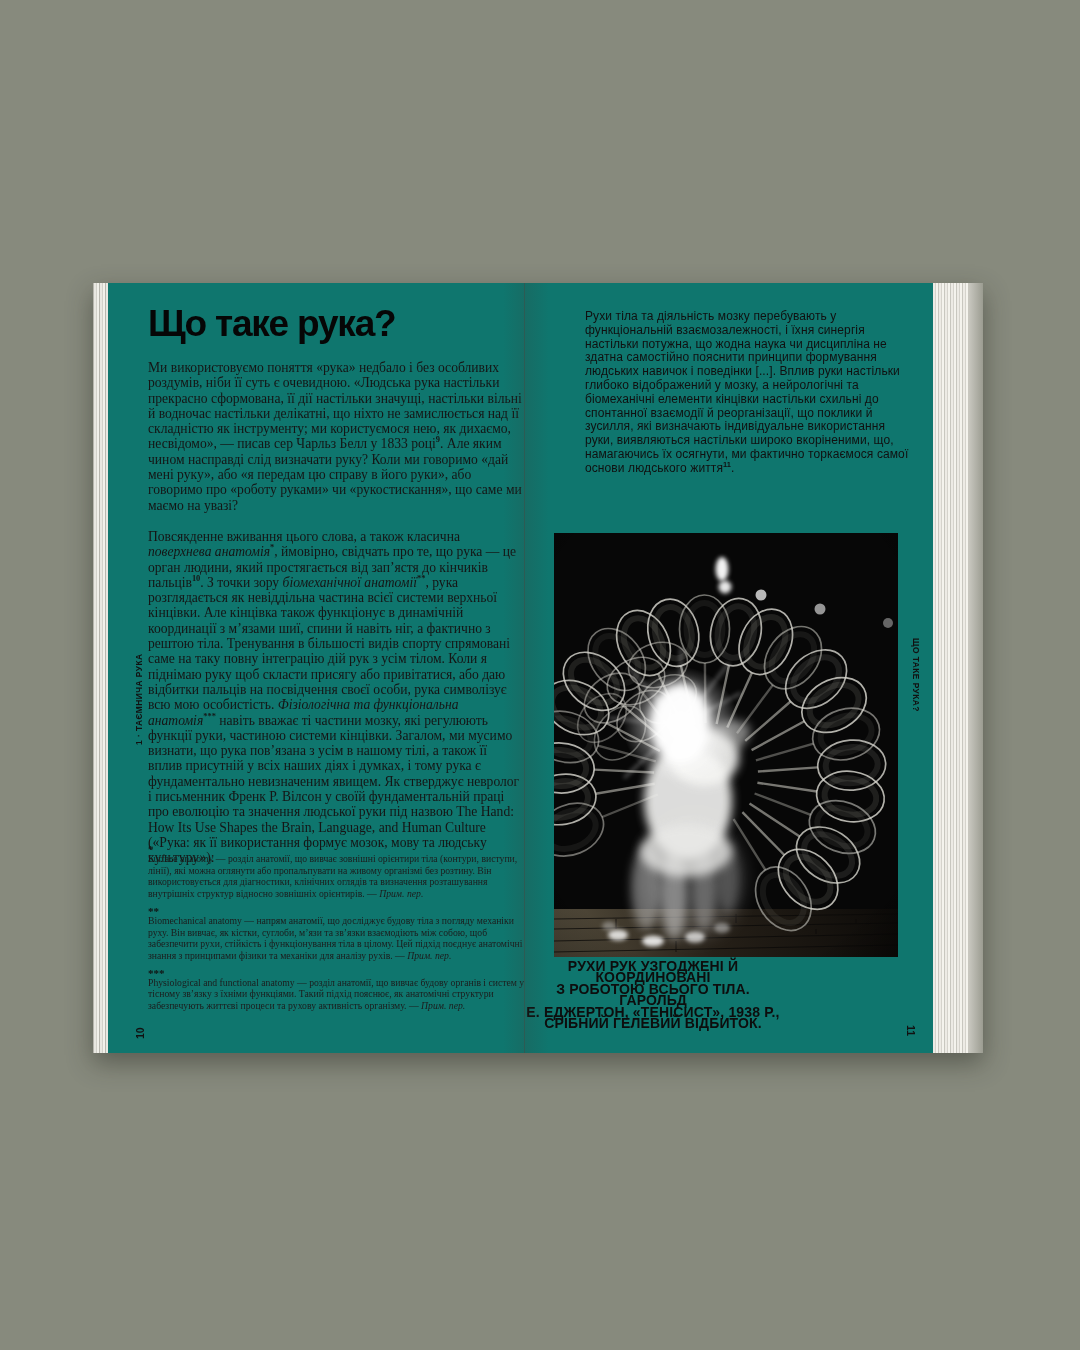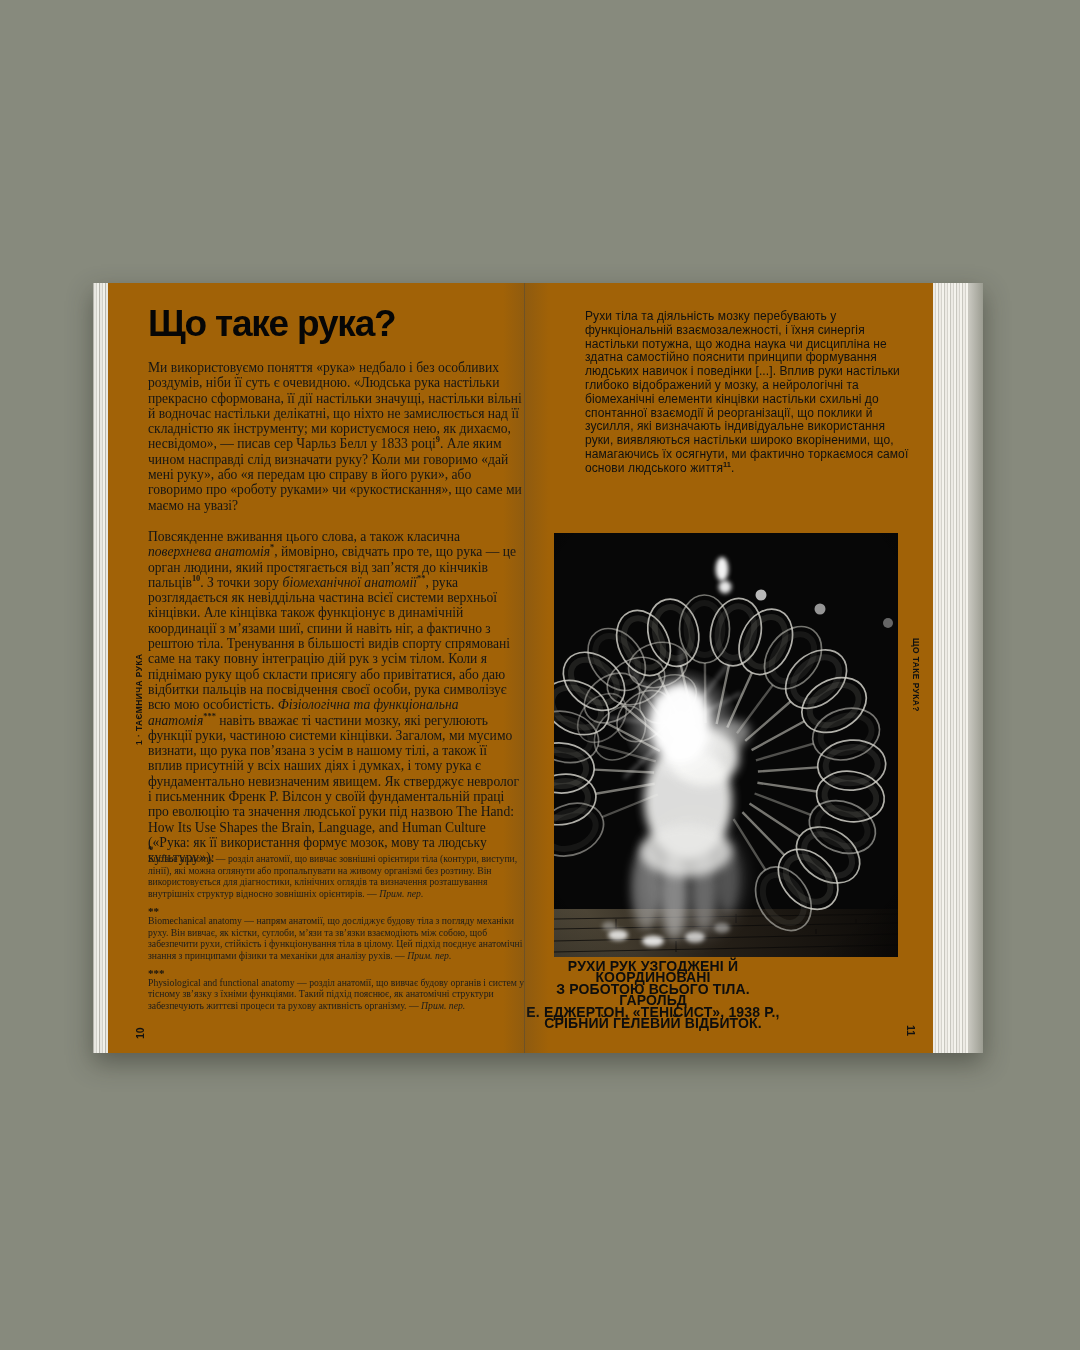--- a/index.html
+++ b/index.html
@@ -10,21 +10,21 @@
     -webkit-font-smoothing:antialiased;
   }
   .book{
     position:absolute;left:93px;top:283px;width:890px;height:770px;
     box-shadow:0 10px 24px rgba(35,37,31,.45);
   }
   .left-edge{
     position:absolute;left:0;top:0;width:15px;height:100%;
     background:repeating-linear-gradient(90deg,#b7b6ae 0 1px,#e8e7e1 1px 3px,#d2d1ca 3px 4px,#f1f0ea 4px 6px);
   }
-  .page{position:absolute;top:0;height:100%;background:#a16207;}
+  .page{position:absolute;top:0;height:100%;background:#0f766e;}
   .page.left{left:15px;width:417px;}
   .page.right{left:432px;width:408px;}
   .fore-edge{
     position:absolute;left:840px;top:0;width:50px;height:100%;
     background:repeating-linear-gradient(90deg,#edebe5 0 2px,#d5d3cc 2px 3px,#f4f3ed 3px 5px,#c8c7bf 5px 6px);
   }
   .fore-edge-dark{
     position:absolute;left:876px;top:0;width:14px;height:100%;
     background:linear-gradient(90deg,#c8c7bf,#9b9c91);
   }

